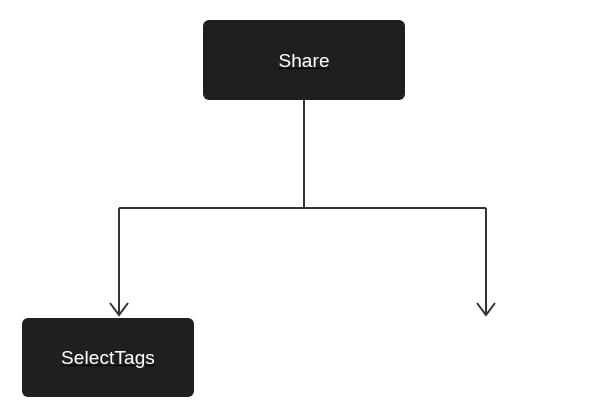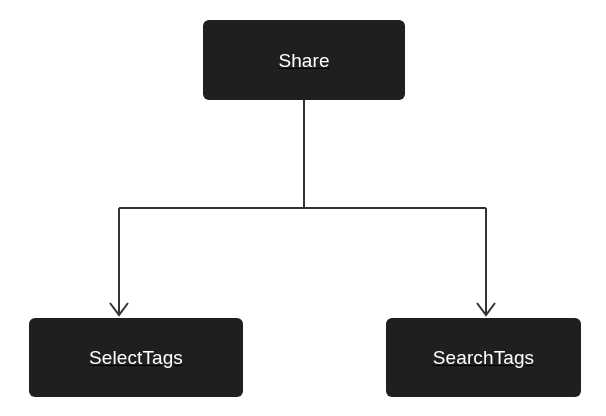--- a/index.html
+++ b/index.html
@@ -37,21 +37,21 @@
   .node-label {
     color: #ffffff;
     font-family: "Liberation Sans", sans-serif;
     font-size: 19px;
     font-weight: 400;
     line-height: 1;
     letter-spacing: 0.1px;
     white-space: nowrap;
   }
   #node-share   { left: 203px; top: 20px;  width: 202px; height: 80px; }
-  #node-select  { left: 22px;  top: 318px; width: 214px; height: 79px; margin-left: 7px; }
+  #node-select  { left: 22px;  top: 318px; width: 172px; height: 79px; }
   #node-search  { left: 386px; top: 318px; width: 195px; height: 79px; }
 </style>
 </head>
 <body>
 
 <div id="canvas">
 
   <svg id="edge-layer" viewBox="0 0 606 416" width="606" height="416" xmlns="http://www.w3.org/2000/svg">
 
     <g fill="none" stroke="#333333" stroke-width="2" stroke-linecap="butt" stroke-linejoin="miter">
@@ -70,17 +70,14 @@
   </svg>
 
   <div class="node" id="node-share">
     <span class="node-label">Share</span>
   </div>
 
   <div class="node" id="node-select">
     <span class="node-label">SelectTags</span>
   </div>
 
-  <div class="node" id="node-search">
-    <span class="node-label">SearchTags</span>
-  </div>
 
 </div>
 
 </body></html>

